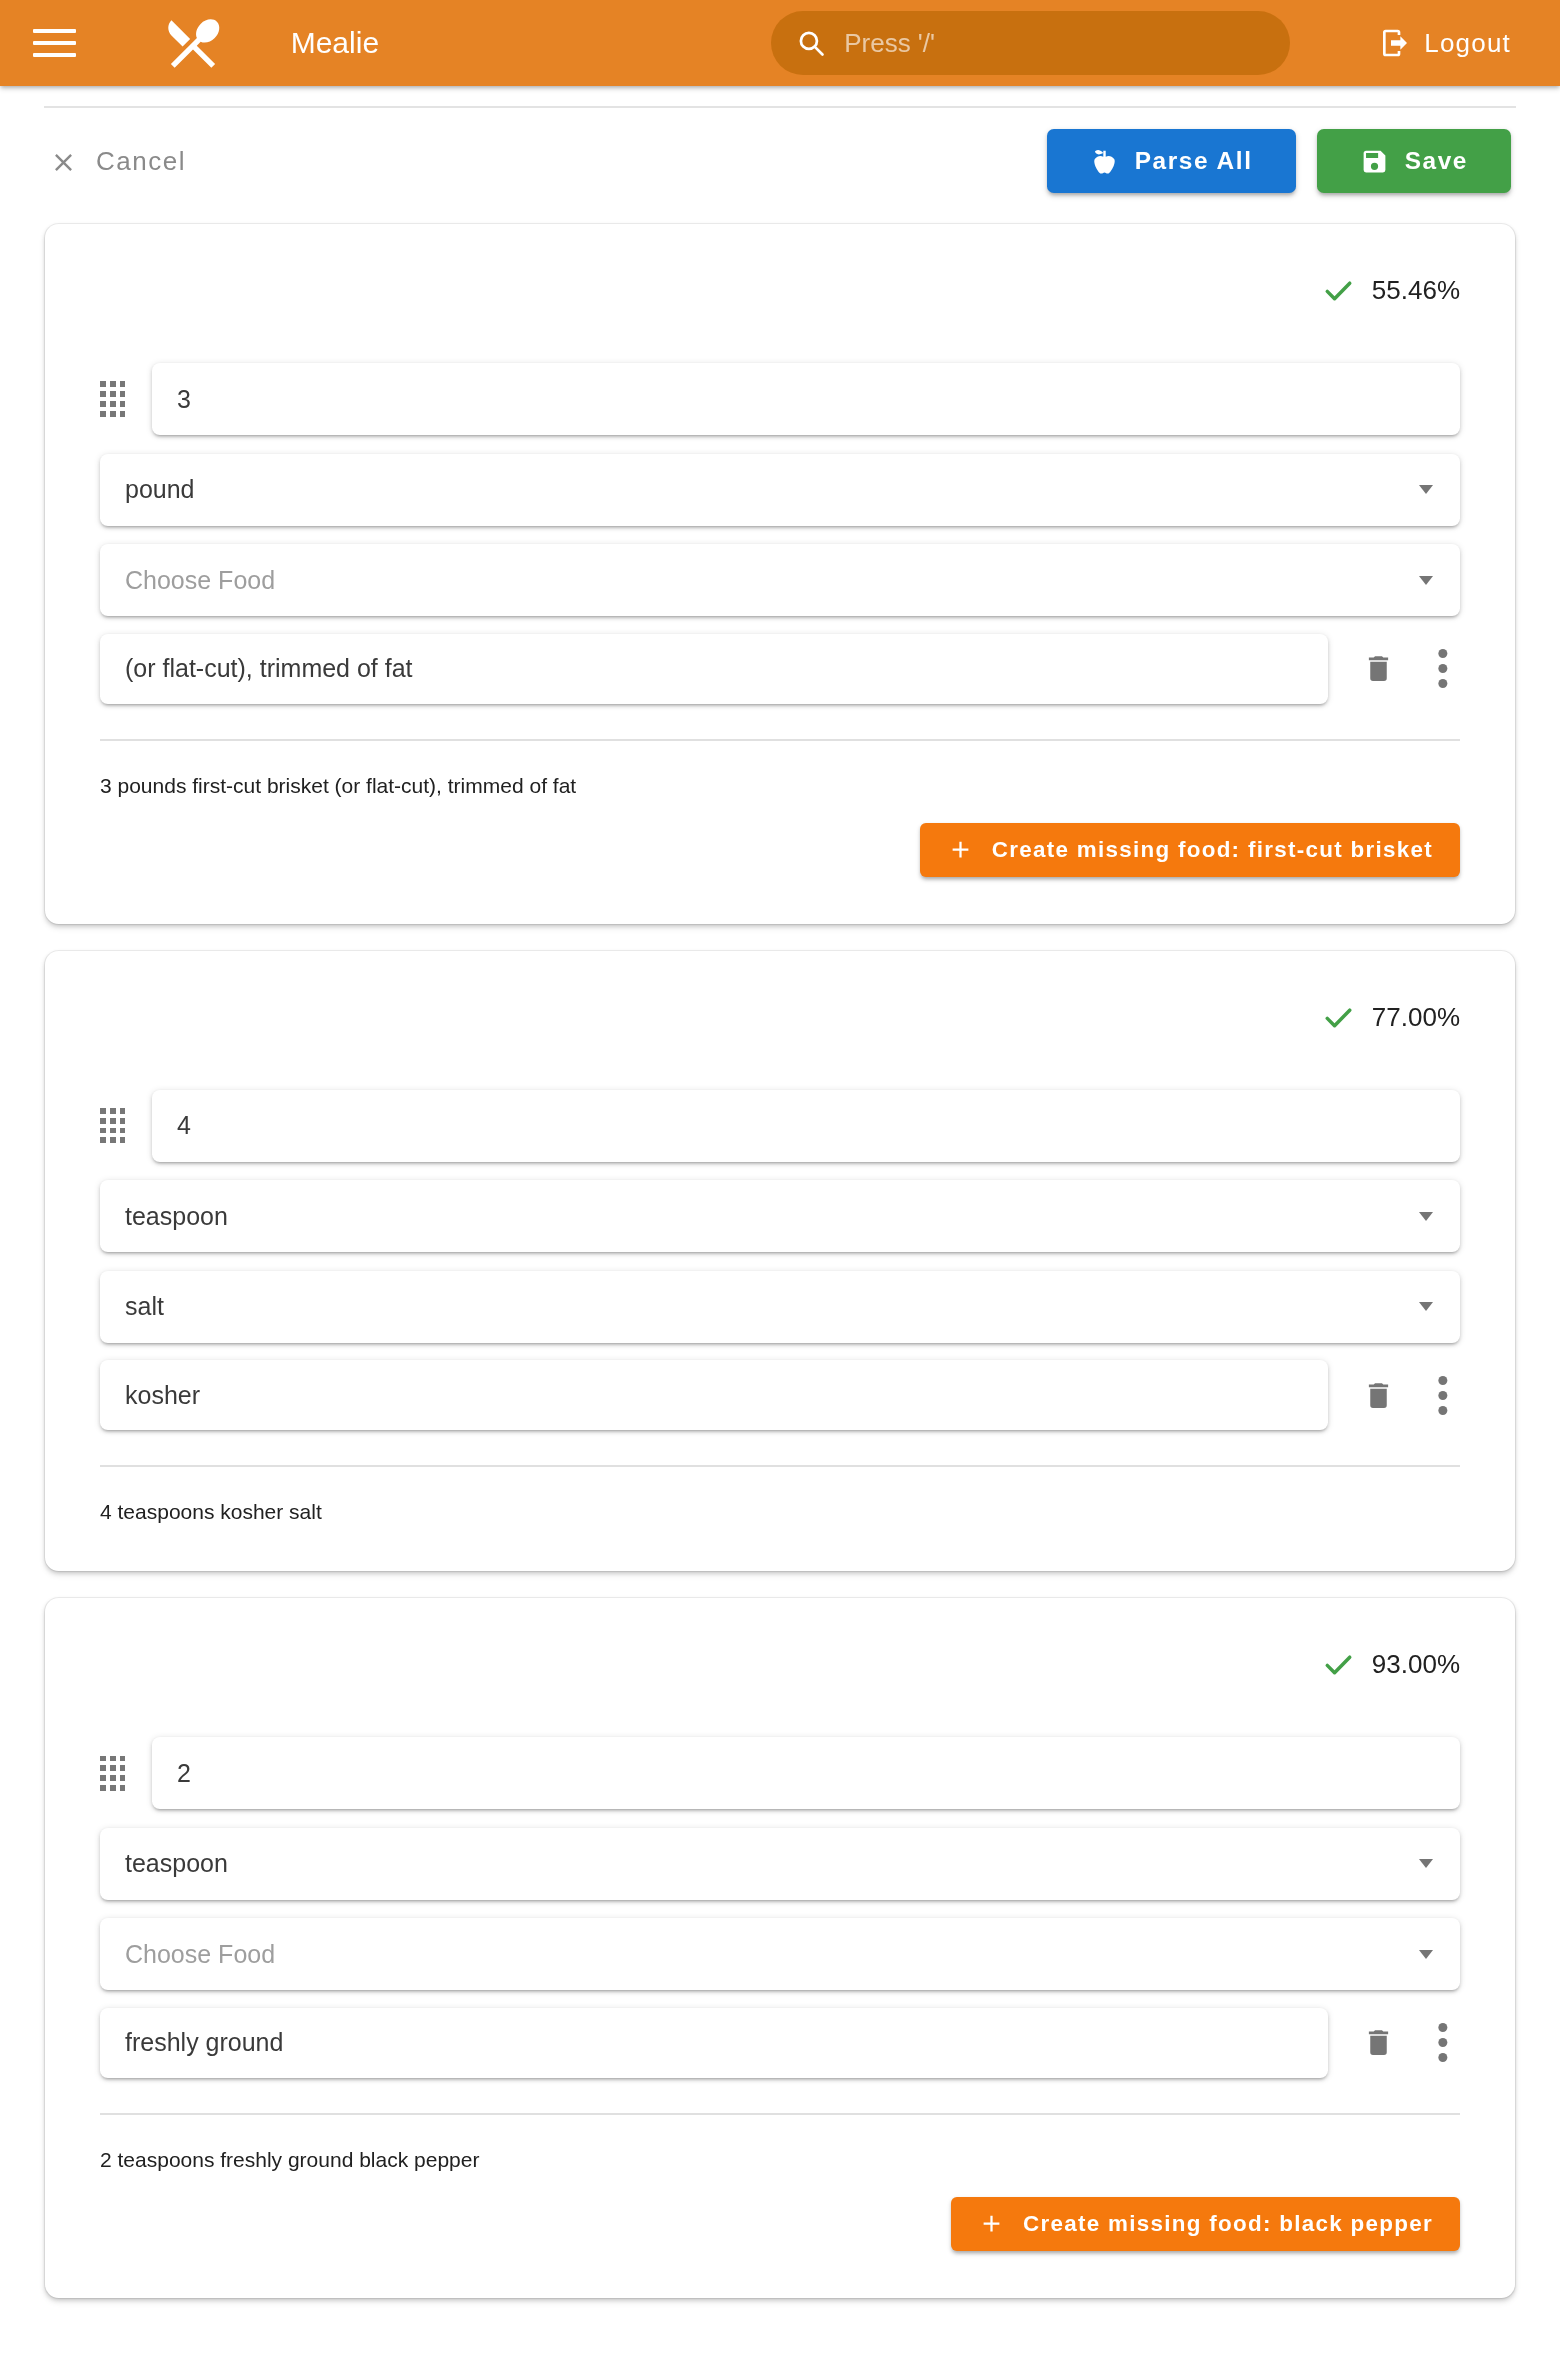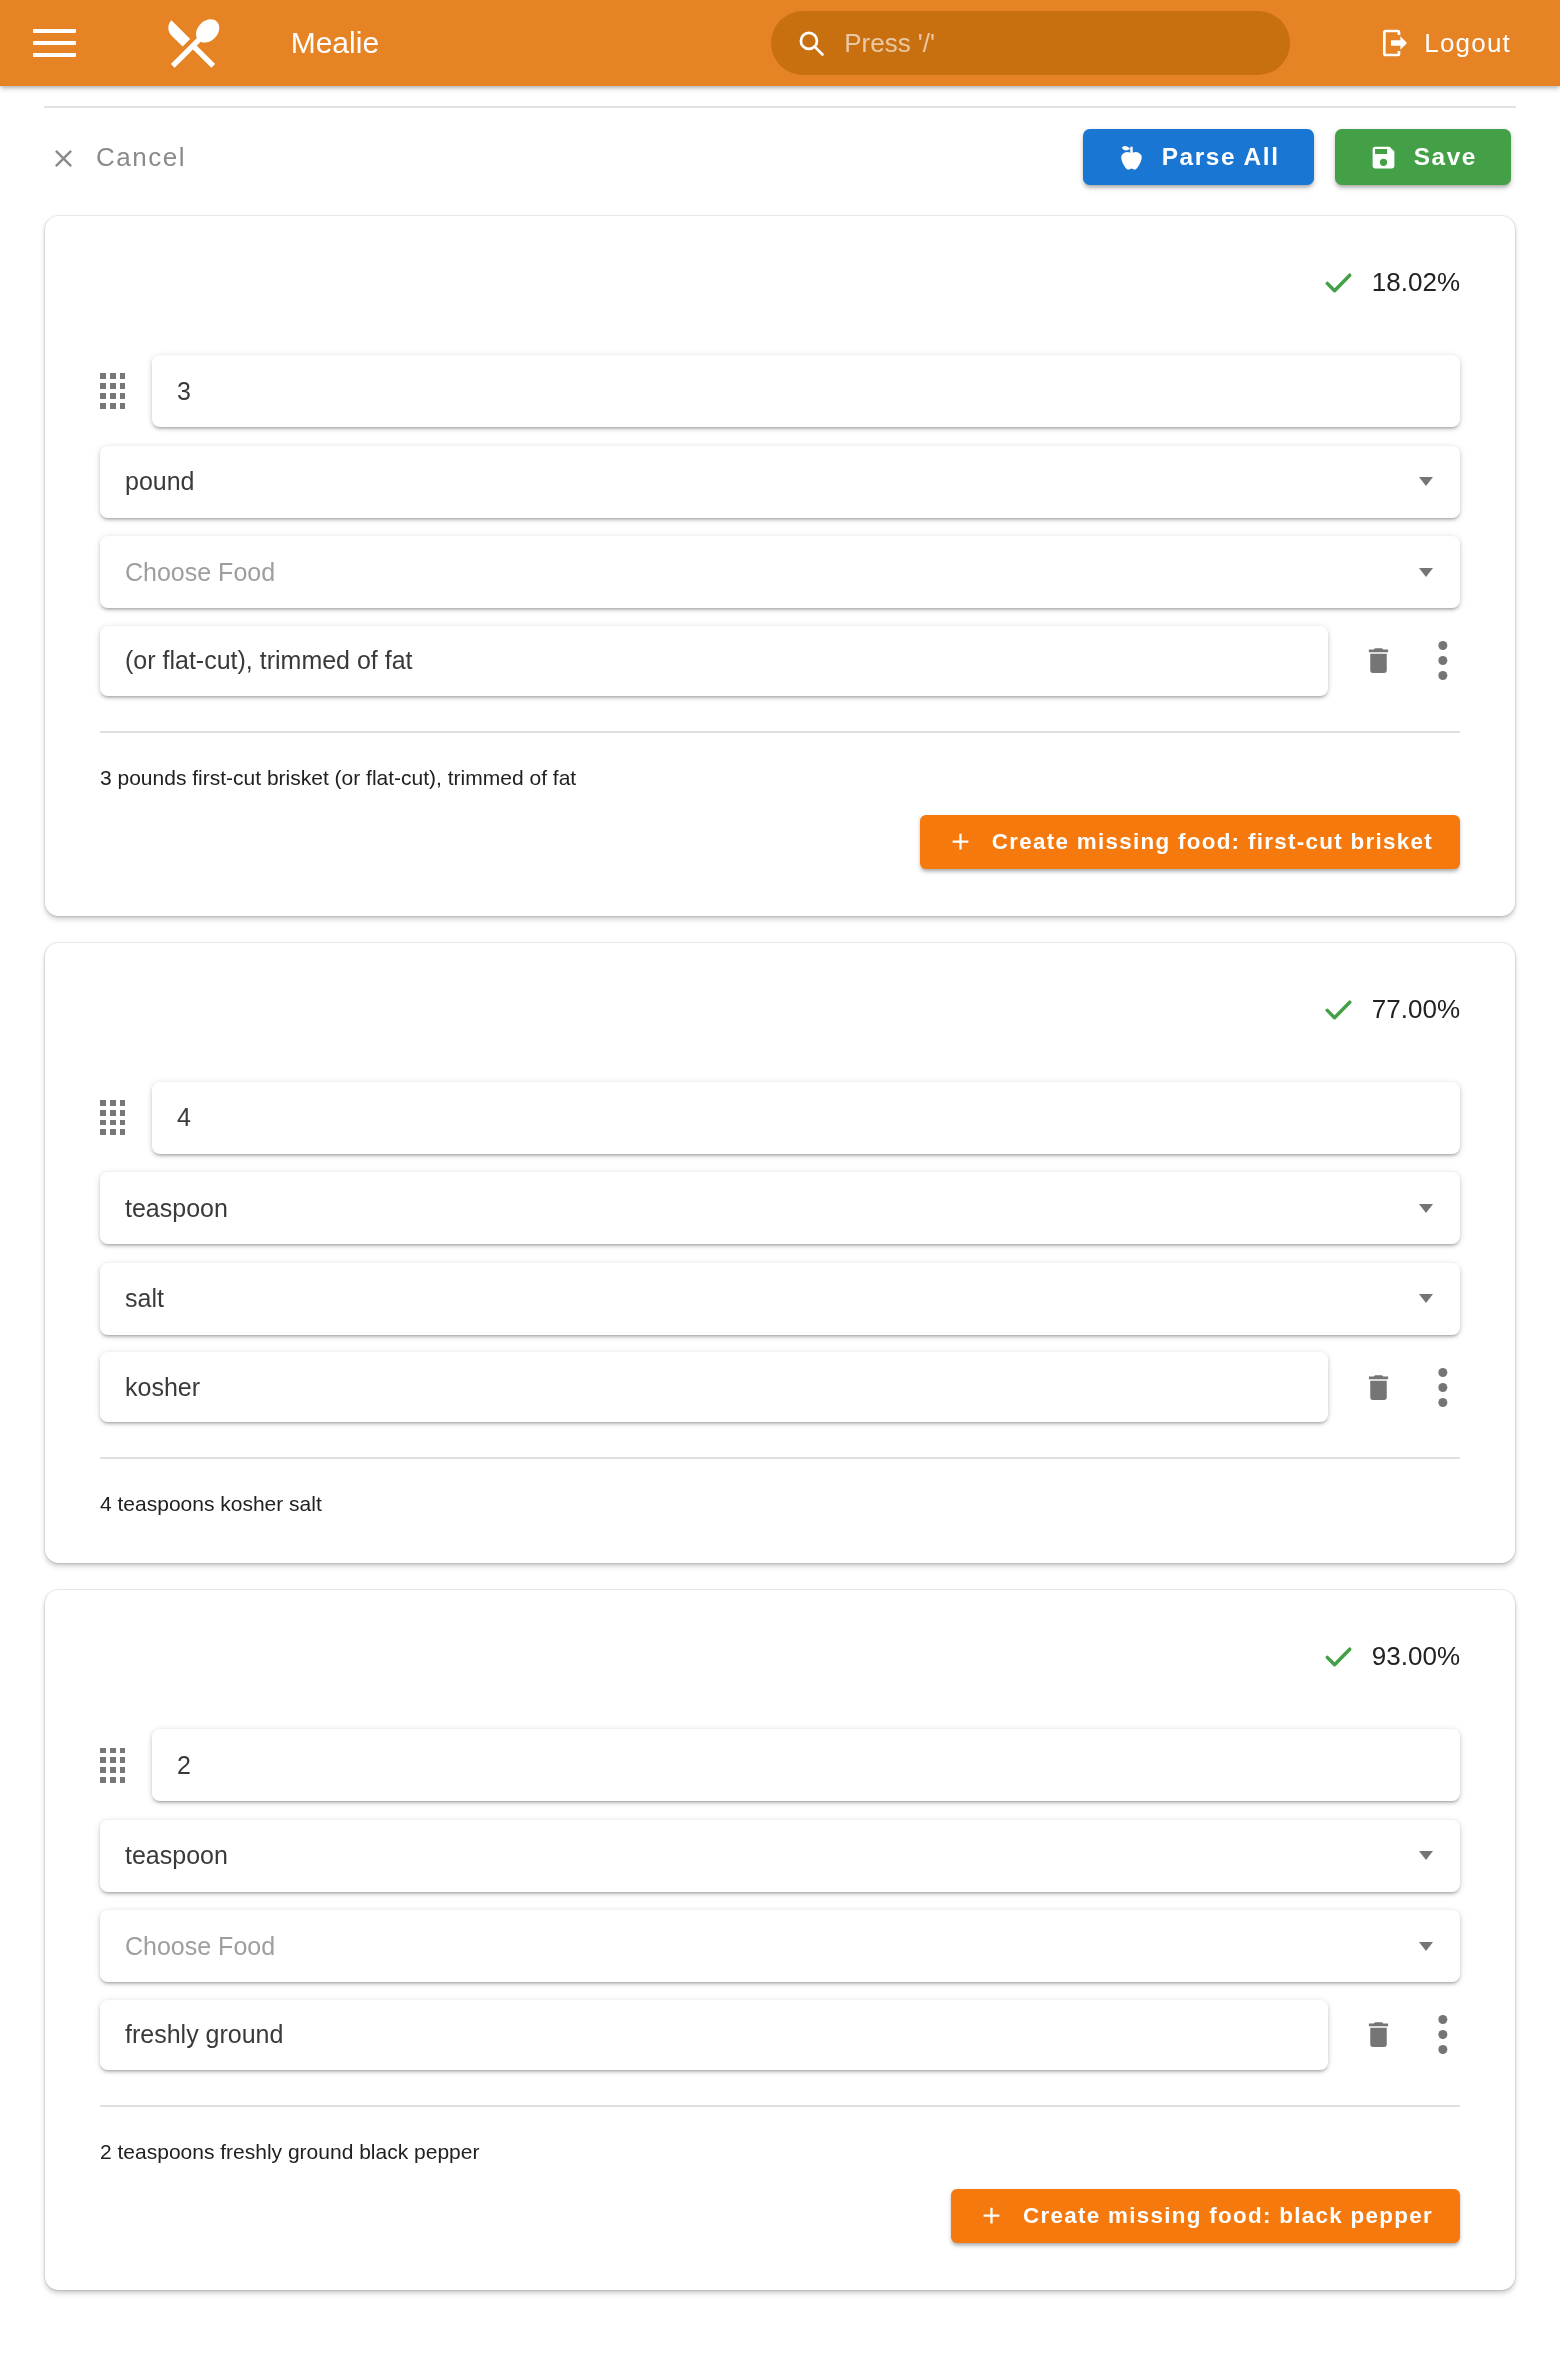--- a/index.html
+++ b/index.html
@@ -26,22 +26,22 @@
   }
   .search-pill .ph { color: rgba(255,255,255,.62); font-size: 26px; margin-left: 17.6px; }
   .logout { margin-left: 41px; display: flex; align-items: center; gap: 13.7px; cursor: pointer; }
   .logout .lbl { color: #fff; font-size: 26px; font-weight: normal; letter-spacing: 1.2px; }
   
   .top-divider { height: 2px; background: #E3E3E3; margin: 19.5px 44px 0; }
   .toolbar { display: flex; align-items: center; padding: 21.5px 49px 0; }
   .cancel-btn { display: flex; align-items: flex-end; gap: 18px; cursor: pointer; }
   .cancel-btn .lbl { color: #8A8A8A; font-size: 26px; font-weight: 500; letter-spacing: 1.5px; }
   .btn {
-    display: flex; align-items: center; gap: 15.6px; height: 56px; border-radius: 6.8px;
-    padding: 0 34px; color: #fff; font-size: 24.4px; font-weight: bold; letter-spacing: 1.6px;
+    display: flex; align-items: center; gap: 15.6px; height: 64px; border-radius: 6.8px;
+    padding: 0 43px; color: #fff; font-size: 24.4px; font-weight: bold; letter-spacing: 1.6px;
     cursor: pointer; border: none;
     box-shadow: 0 2.9px 3.9px -1px rgba(0,0,0,.25), 0 2.9px 5.9px 0 rgba(0,0,0,.14);
   }
   .btn-parse { background: #1976D2; margin-left: auto; }
   .btn-save  { background: #43A047; margin-left: 21.5px; }
   
   .cards { padding: 31px 45px 0; }
   .card {
     background: #fff; border-radius: 13.7px; margin-bottom: 27px; padding: 49px 55px 47px;
     box-shadow: 0 0 0 1px rgba(0,0,0,.06), 0 2px 4.9px -1px rgba(0,0,0,.22), 0 3.9px 6.8px 0 rgba(0,0,0,.10);
@@ -134,21 +134,21 @@
     <span>Save</span>
   </button>
 </div>
 
 <main class="cards">
   <section class="card">
     <div class="conf-row">
       <svg width="35" height="35" viewBox="0 0 24 24">
         <path d="M4.3,12.6 L9.3,17.6 L19.7,7.0" fill="none" stroke="#43A047" stroke-width="2.4" stroke-linecap="round" stroke-linejoin="round"></path>
       </svg>
-      <span class="pct">18.02%</span>
+      <span class="pct">55.46%</span>
     </div>
     <div class="qty-row">
       <div class="drag-handle">
         <i></i>
           <i></i>
           <i></i>
           <i></i>
           <i></i>
           <i></i>
           <i></i>

